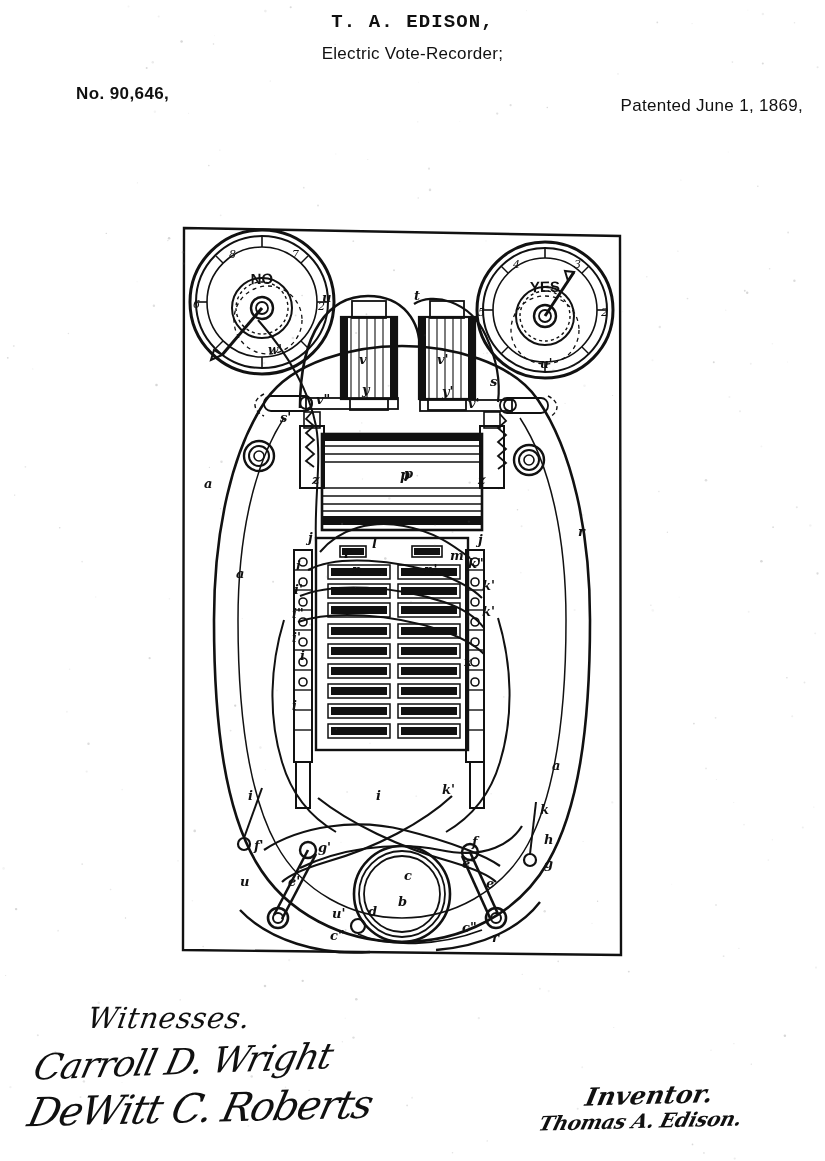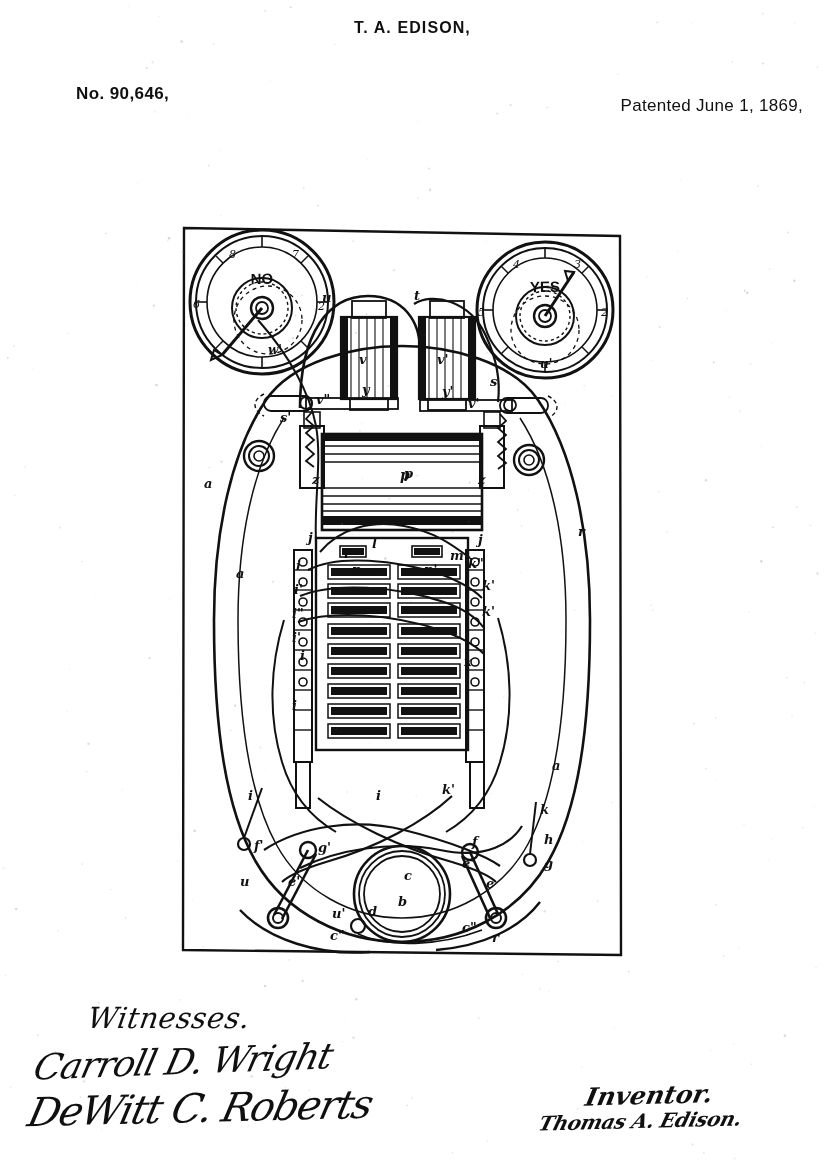--- a/index.html
+++ b/index.html
@@ -23,25 +23,25 @@
     inset: 0;
     pointer-events: none;
     z-index: 50;
     opacity: .5;
   }
 
   
   #header { position: absolute; top: 0; left: 0; width: 825px; }
   .hdr-line1 {
     text-align: center;
-    font-size: 16px;
+    font-size: 19px;
     font-weight: bold;
     letter-spacing: 1.1px;
-    margin-top: 19px;
-    font-family: Liberation Sans, sans-serif;
+    margin-top: 11px;
+    font-family: Liberation Mono, monospace;
   }
   .hdr-line2 {
     text-align: center;
     font-size: 17px;
     letter-spacing: .3px;
     margin-top: 11px;
   }
   .hdr-no {
     position: absolute;
     left: 76px;
@@ -140,20 +140,21 @@
     font-style: italic;
     fill: #111;
   }
   .ln { fill: none; stroke: #111; }
 </style>
 </head>
 <body>
 
 <div id="header">
   <div class="hdr-line1">T. A. EDISON,</div>
+  <div class="hdr-line2">Electric Vote-Recorder;</div>
   <div class="hdr-no">No. 90,646,</div>
   <div class="hdr-patented">Patented June 1, 1869,</div>
 </div>
 
 <div id="figure">
 <svg width="825" height="840" viewBox="0 0 825 840" xmlns="http://www.w3.org/2000/svg">
 
   <path class="ln" stroke-width="2.4" d="M184,78 L620,86 L621,805 L183,800 Z"></path>
 
   <path class="ln" stroke-width="2.6" d="M266,250

